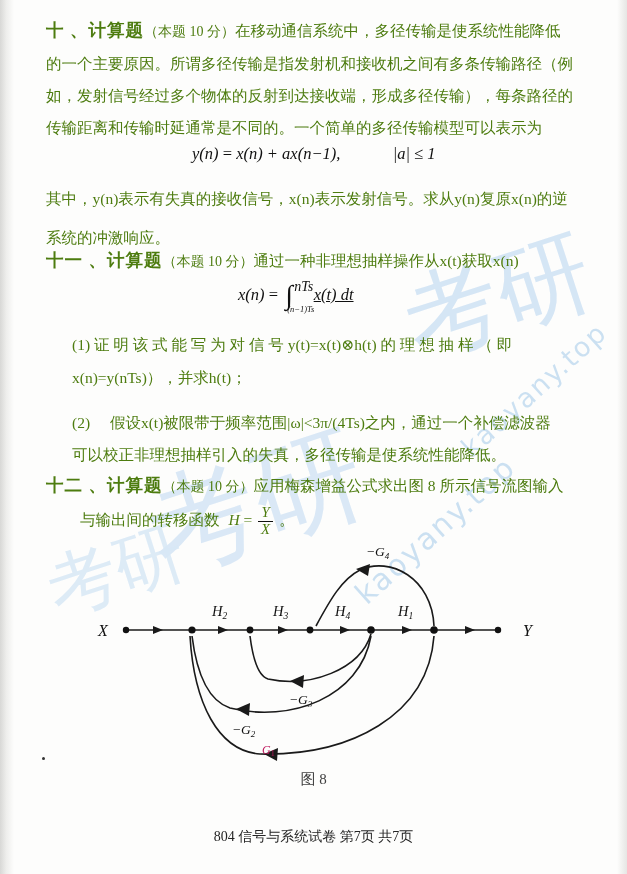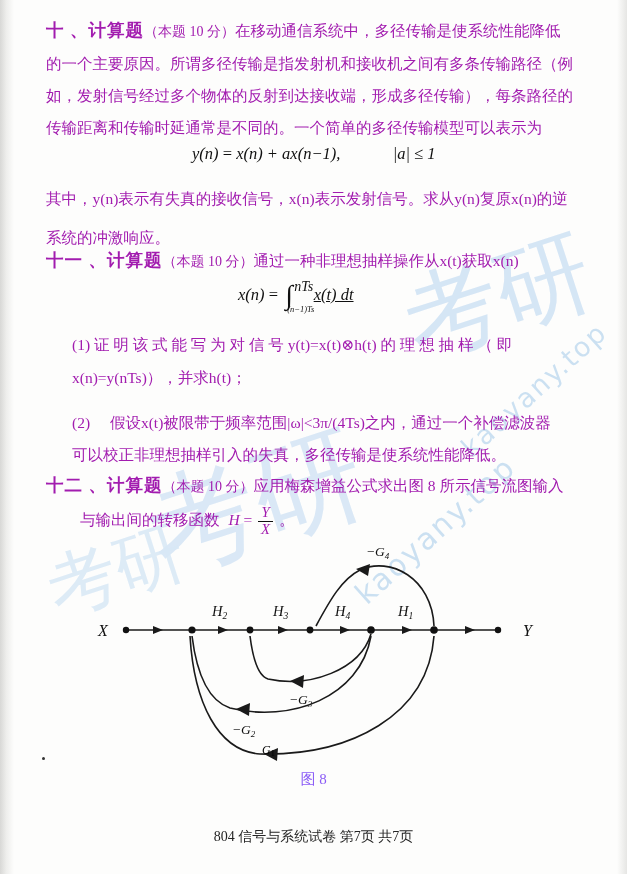--- a/index.html
+++ b/index.html
@@ -64,21 +64,21 @@
   .content {
     position: relative;
     z-index: 2;
     padding: 0;
   }
 
   .para {
     position: absolute;
     font-size: 15.5px;
     line-height: 29px;
-    color: #a21caf;
+    color: #4d7c0f;
     white-space: nowrap;
   }
   .big-head {
     font-weight: bold;
     font-size: 17.5px;
     letter-spacing: 1px;
   }
   .small-note {
     font-size: 14px;
   }
@@ -131,21 +131,21 @@
     top: 548px;
     width: 500px;
     height: 215px;
   }
   .fig-caption {
     position: absolute;
     left: 0; right: 0;
     top: 770px;
     text-align: center;
     font-size: 15px;
-    color: #8b5cf6;
+    color: #404040;
     z-index: 2;
   }
   .footer {
     position: absolute;
     left: 0; right: 0;
     top: 828px;
     text-align: center;
     font-size: 14px;
     color: #242424;
     z-index: 2;
@@ -296,21 +296,21 @@
           <text x="172" y="186" font-size="13.5" fill="#111">−G<tspan font-size="9" dy="3">2</tspan></text>
         </g>
 
         <g>
           <path d="M374,88 C368,168 290,208 200,206 C158,203 134,155 130,88" fill="none" stroke="#1a1a1a" stroke-width="1.6"></path>
           <path d="M218,200 L204,206 L217,213 z" fill="#1a1a1a"></path>
         </g>
       </svg>
     </div>
 
-    <div style="position:absolute; left:262px; top:743px; font-size:12px; color:#000000; z-index:3;">
+    <div style="position:absolute; left:262px; top:743px; font-size:12px; color:#be185d; z-index:3;">
       <span class="mi">G</span><span class="sub-up">1</span>
     </div>
 
     <div class="dot-mark"></div>
 
     <div class="fig-caption">图 8</div>
 
     <div class="footer">804 信号与系统试卷 第7页 共7页</div>
 
   </div>

